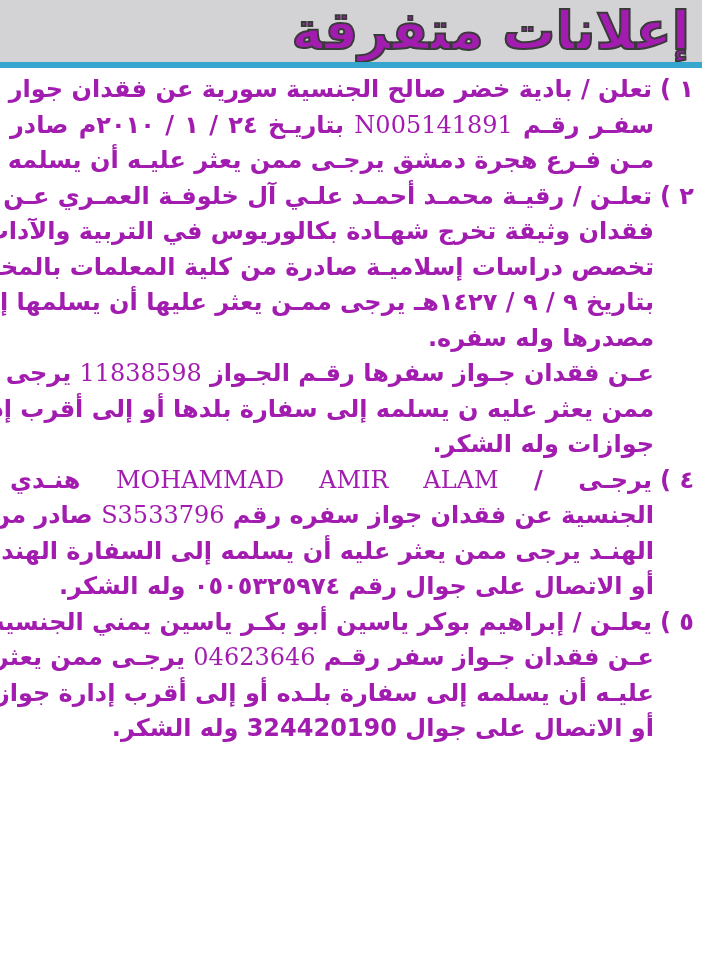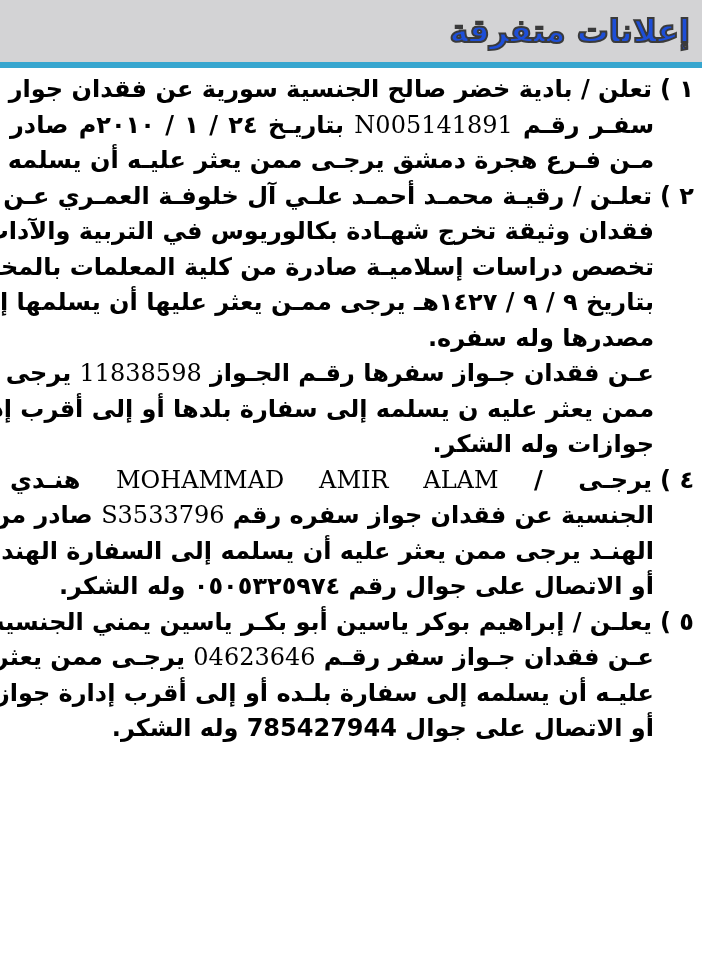--- a/index.html
+++ b/index.html
@@ -4,36 +4,36 @@
   <style>
     html, body { margin: 0; padding: 0; background: #ffffff; }
     body { width: 702px; height: 975px; overflow: hidden; position: relative; font-family: "DejaVu Sans", sans-serif; }
     .header {
       position: absolute; left: 0; top: 0; width: 702px; height: 62px;
       background: #d3d3d5;
     }
     .header-title {
       position: absolute; right: 12px; top: 2px;
       font-family: "DejaVu Sans", sans-serif; font-weight: bold;
-      font-size: 32px; line-height: 58px; color: #1d4ed8;
+      font-size: 53px; line-height: 58px; color: #a21caf;
       -webkit-text-stroke: 2px #3a3a3a;
       direction: rtl; letter-spacing: 1px;
     }
     .header-bar {
       position: absolute; left: 0; top: 62px; width: 702px; height: 6px;
       background: #37a6cf;
     }
     .content {
       position: absolute; left: 10px; top: 72px; width: 684px;
       direction: rtl;
     }
     .entry { margin: 0; }
     .line {
       font-family: "DejaVu Sans", sans-serif; font-weight: bold;
-      font-size: 24px; line-height: 35.5px; color: #000000;
+      font-size: 24px; line-height: 35.5px; color: #a21caf;
       white-space: nowrap; text-align: justify; text-align-last: justify;
       padding-right: 40px;
     }
     .line.first { padding-right: 0; }
     .line.last { text-align-last: right; }
     .num { display: inline-block; margin-left: 8px; }
     .latin {
       font-family: "DejaVu Serif", serif; font-weight: normal;
       font-size: 24px; direction: ltr; unicode-bidi: embed;
     }
@@ -72,16 +72,16 @@
     <div class="line first"><span class="num">٤ )</span><span>يرجـى /</span> <span class="latin">MOHAMMAD AMIR ALAM</span> <span>هنـدي</span></div>
     <div class="line"><span>الجنسية عن فقدان جواز سفره رقم</span> <span class="latin">S3533796</span> <span>صادر من</span></div>
     <div class="line">الهنـد يرجى ممن يعثر عليه أن يسلمه إلى السفارة الهندية</div>
     <div class="line last">أو الاتصال على جوال رقم ٠٥٠٥٣٢٥٩٧٤ وله الشكر.</div>
   </div>
 
   <div class="entry">
     <div class="line first"><span class="num">٥ )</span><span>يعلـن / إبراهيم بوكر ياسين أبو بكـر ياسين يمني الجنسية</span></div>
     <div class="line"><span>عـن فقدان جـواز سفر رقـم</span> <span class="latin">04623646</span> <span>يرجـى ممن يعثر</span></div>
     <div class="line">عليـه أن يسلمه إلى سفارة بلـده أو إلى أقرب إدارة جوازات</div>
-    <div class="line last">أو الاتصال على جوال 785427944 وله الشكر.</div>
+    <div class="line last">أو الاتصال على جوال 324420190 وله الشكر.</div>
   </div>
 
 </div>
 
 </body></html>

